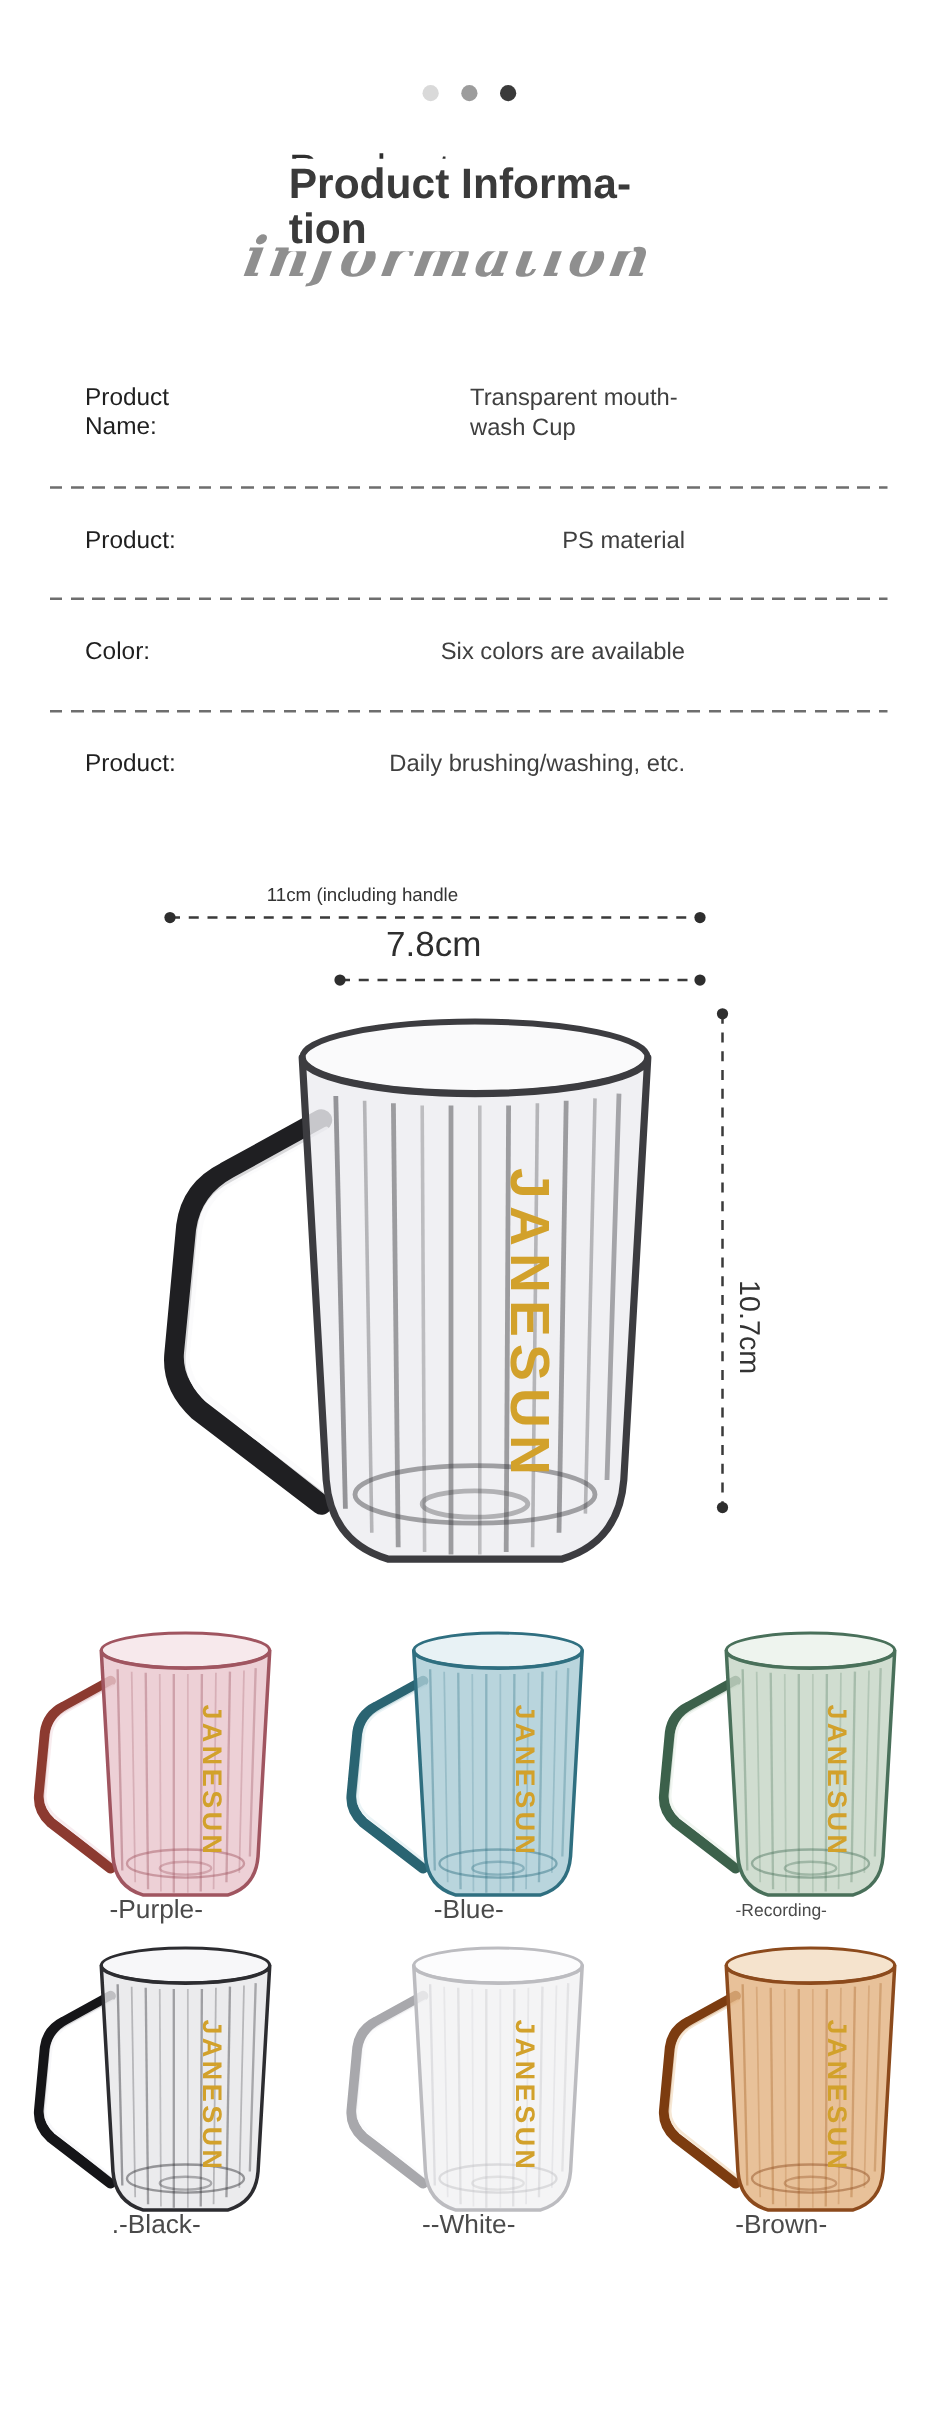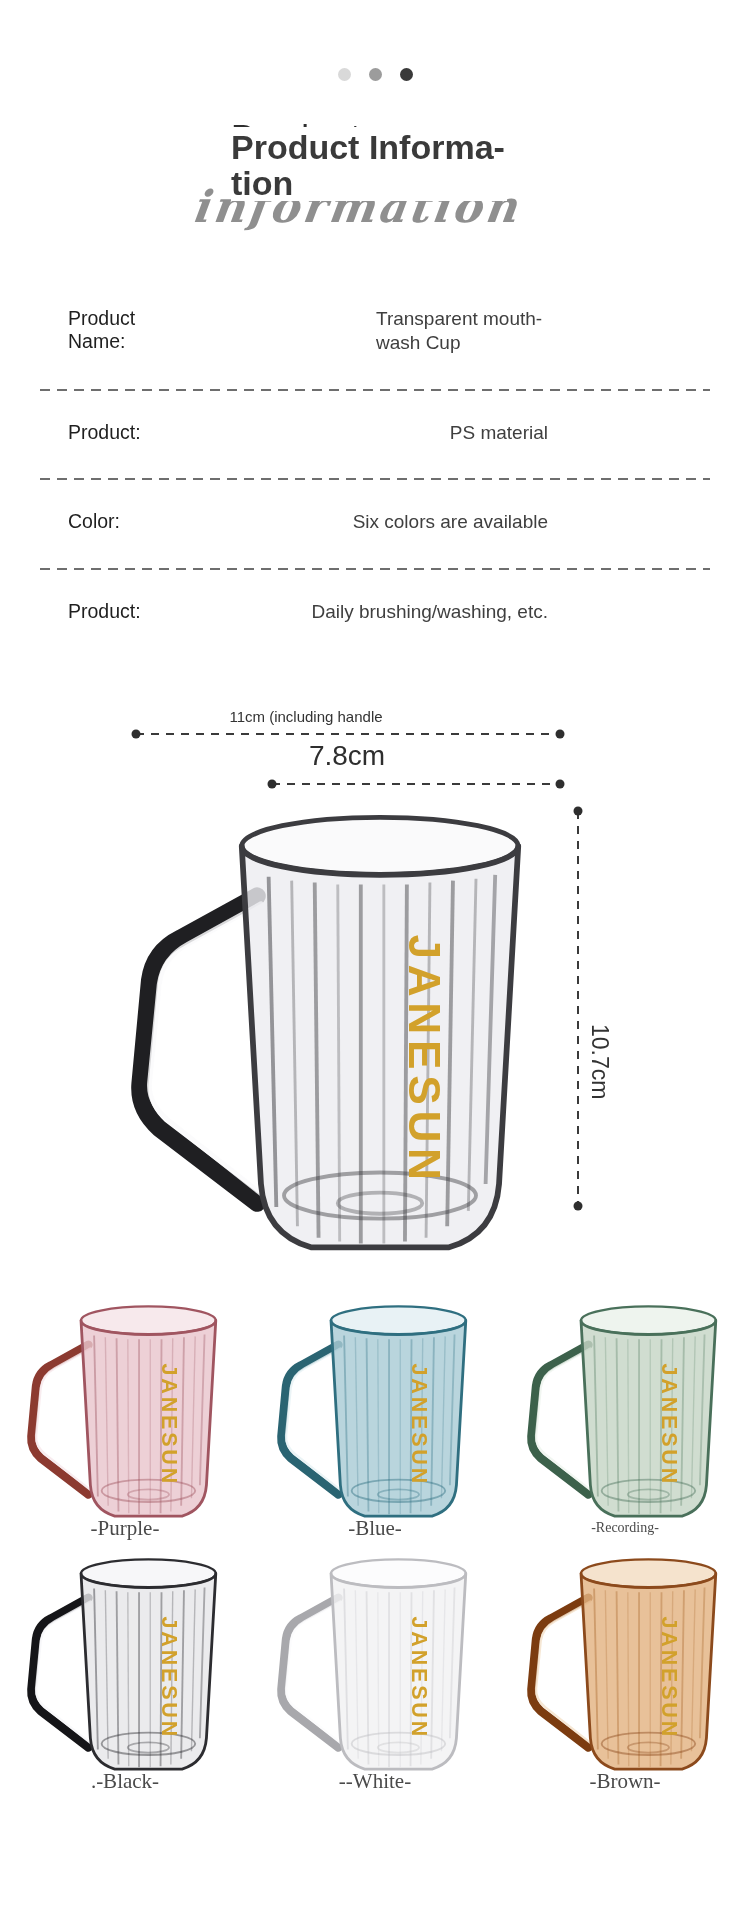--- a/index.html
+++ b/index.html
@@ -25,38 +25,38 @@
   .spec-row{display:flex;justify-content:space-between;align-items:flex-start;padding:30px 0 34px 0;gap:44px;}
   .spec-row.first{padding-top:12px;}
   .spec-label{margin-left:28px;max-width:125px;font-size:19.5px;color:#1f1f1f;line-height:1.18;}
   .spec-value{margin-right:162px;font-size:19px;color:#3f3f3f;line-height:1.25;text-align:left;}
   .spec-value.narrow{max-width:172px;}
   .divider{height:2px;background:repeating-linear-gradient(90deg,#6e6e6e 0 10px,transparent 10px 17px);}
 
   
   .diagram{position:relative;height:600px;margin-top:14px;}
   .dim-lines{position:absolute;left:0;top:0;}
-  .dim-label-total{position:absolute;left:16px;top:36px;width:580px;text-align:center;
+  .dim-label-total{position:absolute;left:0;top:36px;width:580px;text-align:center;
                    font-size:15px;color:#333;}
   .dim-label-width{position:absolute;left:212px;top:68px;width:270px;text-align:center;
                    font-size:28px;color:#2e2e2e;}
   .dim-label-height{position:absolute;left:586px;top:352px;writing-mode:vertical-rl;
                     font-size:23px;color:#333;}
   .main-cup{position:absolute;left:92px;top:128px;width:480px;height:480px;}
   .main-cup svg{width:100%;height:100%;}
 
   
   .disclaimer{margin:6px 0 0 122px;width:575px;font-size:11.5px;line-height:1.6;color:#2c2c2c;}
 
   
   .grid{display:grid;grid-template-columns:repeat(3,250px);margin-top:26px;row-gap:10px;}
   .cell{display:flex;flex-direction:column;align-items:center;}
   .cup-slot{width:234px;height:234px;}
   .cup-slot svg{width:100%;height:100%;}
-  .variant-label{margin-top:-16px;font-size:21px;color:#4a4a4a;text-align:center;font-family:Liberation Serif, serif;}
+  .variant-label{margin-top:-16px;font-size:21px;color:#4a4a4a;text-align:center;}
   .variant-label.small{font-size:14px;margin-top:-12px;}
 </style>
 </head>
 <body>
 
 <div class="page">
 
   <div class="dots">
     <span class="dot" style="background: rgb(217, 217, 217);"></span>
     <span class="dot" style="background: rgb(156, 156, 156);"></span>

